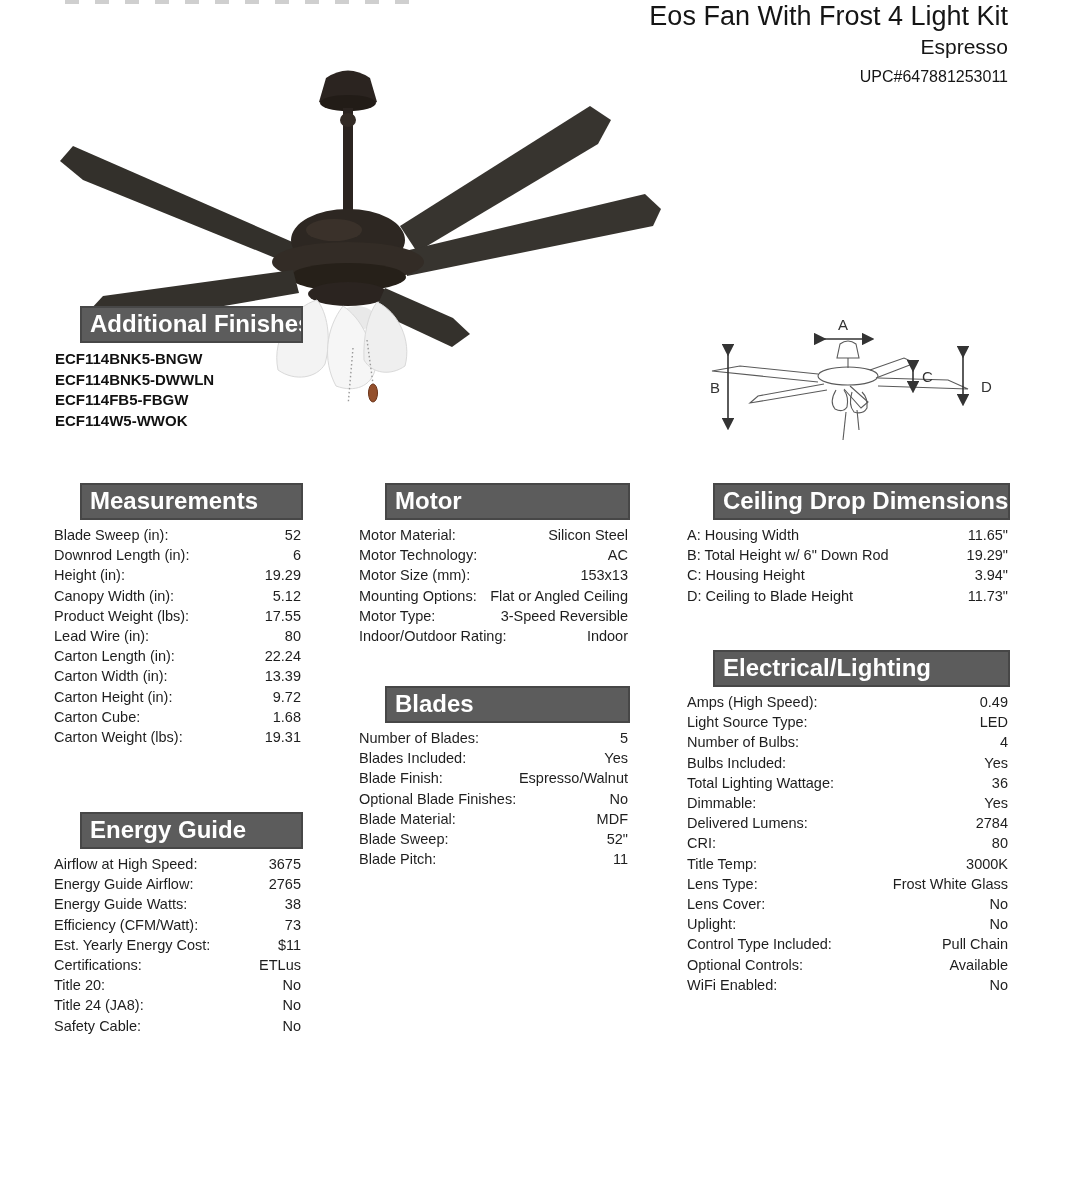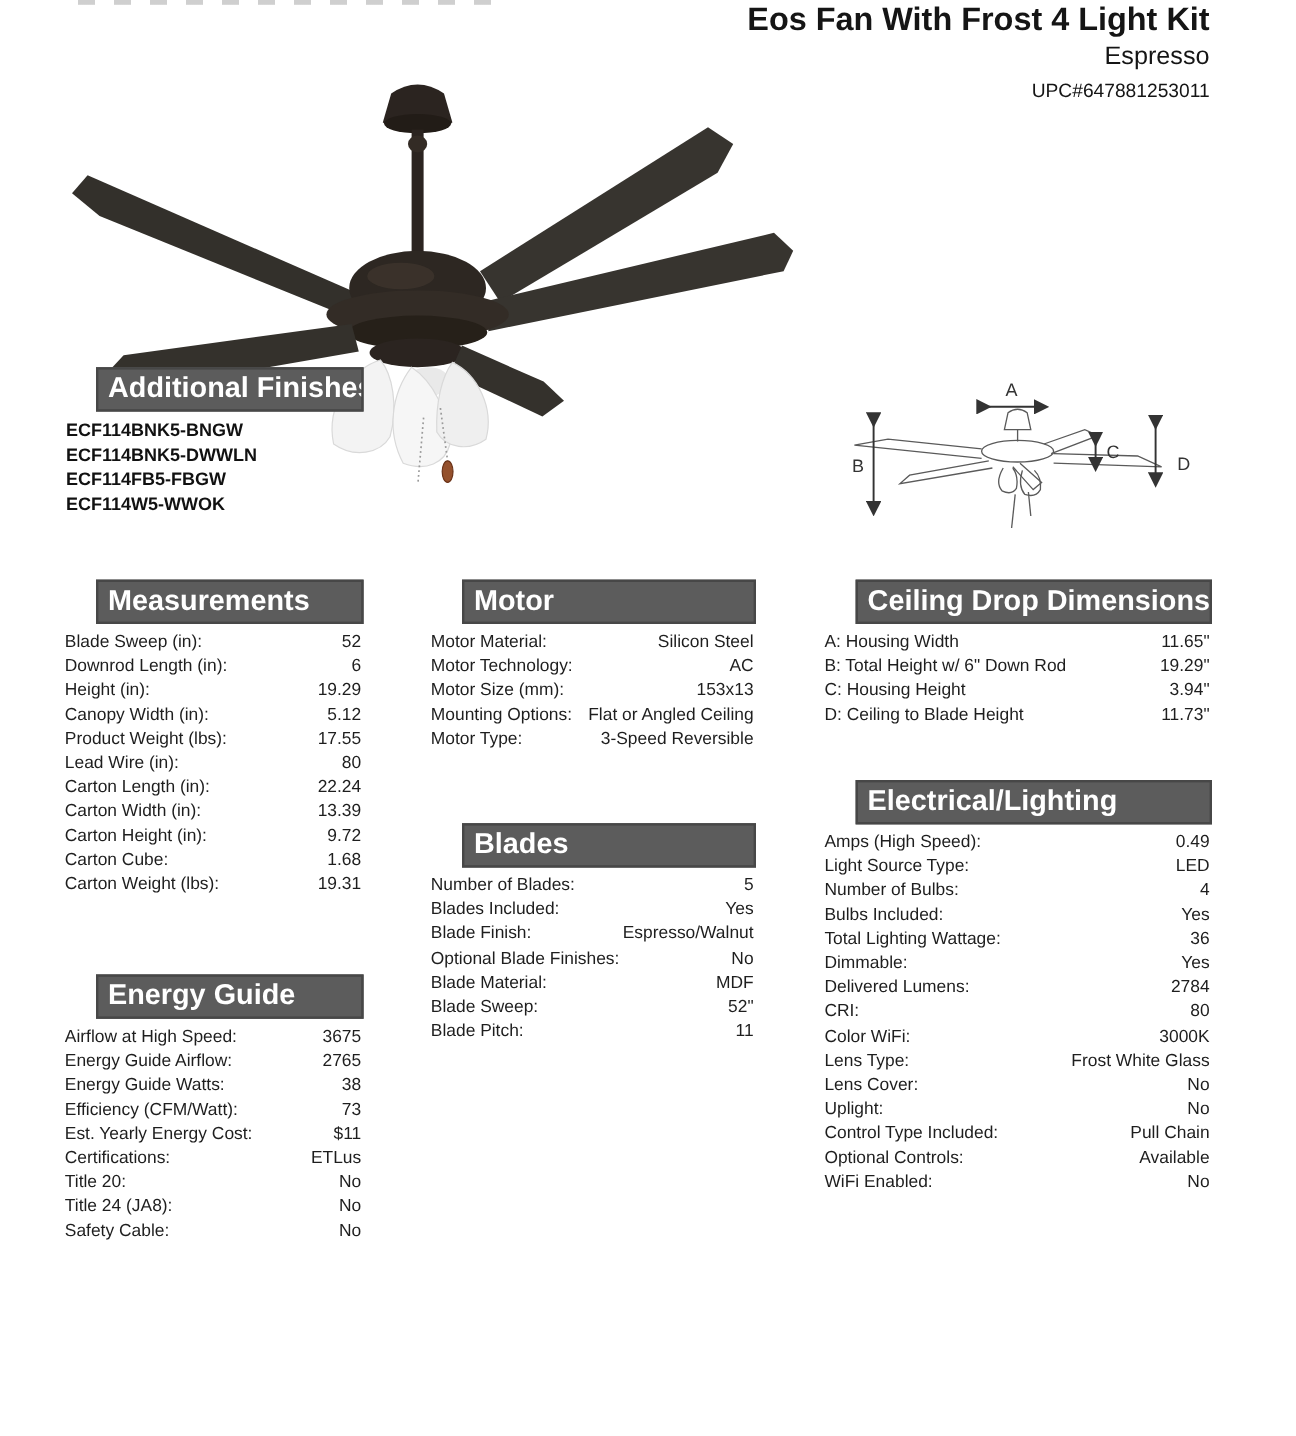--- a/index.html
+++ b/index.html
@@ -12,21 +12,21 @@
   html,body{background:#fff;}
   body{font-family:"Liberation Sans",sans-serif;}
   .sheet{position:relative;width:1080px;height:1197px;background:#ffffff;overflow:hidden;}
 
   
   .logo-fragments{position:absolute;left:65px;top:0;width:360px;height:4px;
     background:repeating-linear-gradient(90deg,#cfcfcf 0 14px,transparent 14px 30px);}
 
   
   .title-block{position:absolute;top:0;right:72px;text-align:right;color:#151515;}
-  .title-block .title{font-size:27px;font-weight:700;line-height:32px;}
+  .title-block .title{font-size:27px;font-weight:400;line-height:32px;}
   .title-block .finish{font-size:21px;font-weight:400;line-height:24px;margin-top:3px;}
   .title-block .upc{font-size:16px;font-weight:400;line-height:22px;margin-top:7px;}
 
   
   .bar{background:var(--header-bg);border:2px solid var(--header-border);color:var(--header-text);
     font-weight:bold;font-size:24px;height:37px;line-height:32px;padding-left:8px;
     white-space:nowrap;overflow:hidden;margin-left:32px;}
 
   
   .add-finishes{position:absolute;left:48px;top:306px;width:255px;}
@@ -264,20 +264,24 @@
           <span class="spec-value">153x13</span>
         </div>
         <div class="spec-row">
           <span class="spec-label">Mounting Options:</span>
           <span class="spec-value">Flat or Angled Ceiling</span>
         </div>
         <div class="spec-row">
           <span class="spec-label">Motor Type:</span>
           <span class="spec-value">3-Speed Reversible</span>
         </div>
+        <div class="spec-row">
+          <span class="spec-label">Indoor/Outdoor Rating:</span>
+          <span class="spec-value">Indoor</span>
+        </div>
       </div>
   </section>
 
   <section class="spec" id="sec-blades">
     <div class="bar">Blades</div>
     <div class="spec-rows">
         <div class="spec-row">
           <span class="spec-label">Number of Blades:</span>
           <span class="spec-value">5</span>
         </div>
@@ -360,21 +364,21 @@
         </div>
         <div class="spec-row">
           <span class="spec-label">Delivered Lumens:</span>
           <span class="spec-value">2784</span>
         </div>
         <div class="spec-row">
           <span class="spec-label">CRI:</span>
           <span class="spec-value">80</span>
         </div>
         <div class="spec-row">
-          <span class="spec-label">Color WiFi:</span>
+          <span class="spec-label">Title Temp:</span>
           <span class="spec-value">3000K</span>
         </div>
         <div class="spec-row">
           <span class="spec-label">Lens Type:</span>
           <span class="spec-value">Frost White Glass</span>
         </div>
         <div class="spec-row">
           <span class="spec-label">Lens Cover:</span>
           <span class="spec-value">No</span>
         </div>

